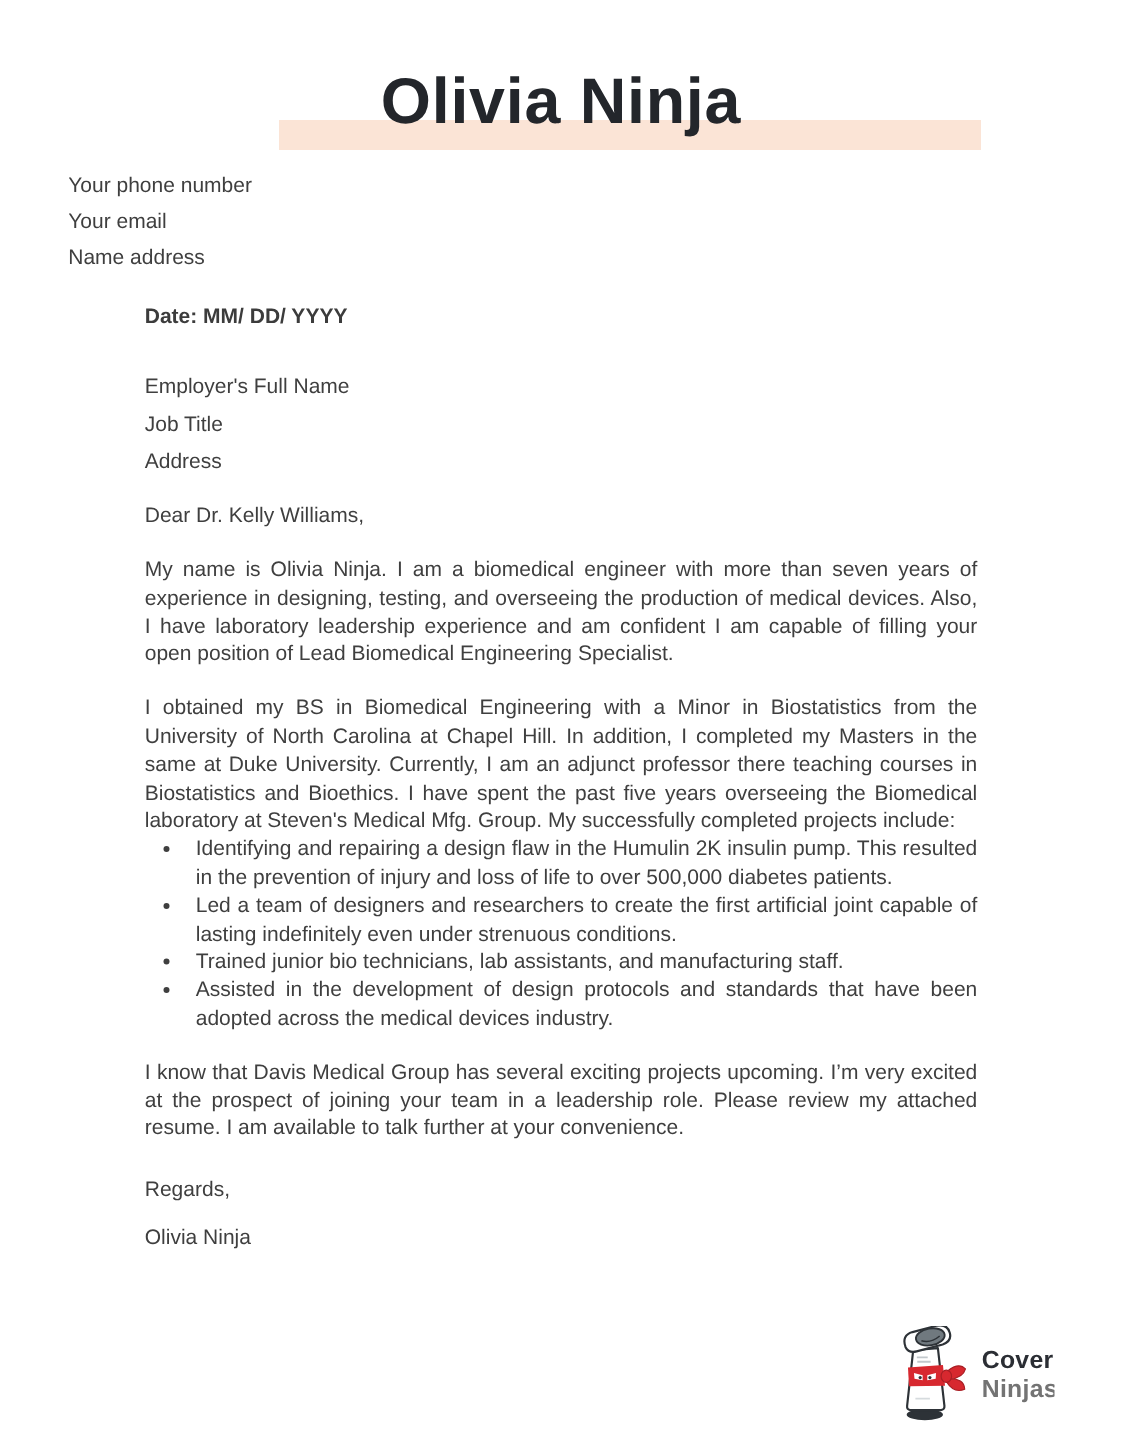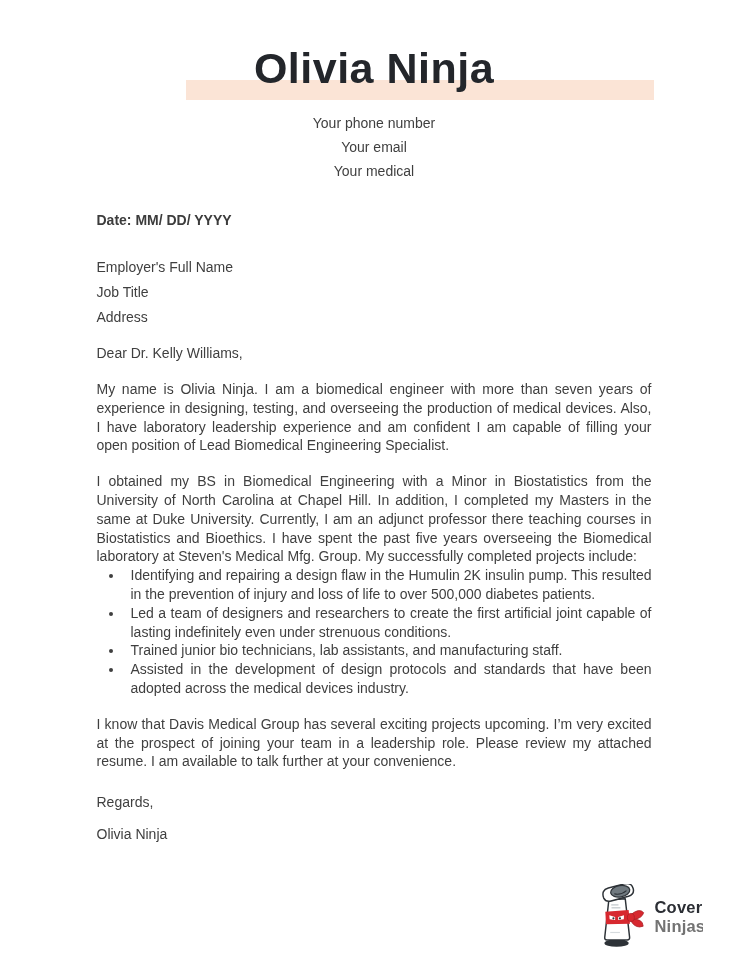--- a/index.html
+++ b/index.html
@@ -32,29 +32,28 @@
     font-size: 43px;
     line-height: 54px;
     font-weight: bold;
     color: #23262b;
     letter-spacing: 0.5px;
   }
   .contact {
     position: relative;
     z-index: 1;
     margin-top: 16px;
-    text-align: center;
     font-size: 14px;
     line-height: 24px;
     color: #3f3f3f;
   }
   
   .content { padding: 0 51px; }
   .date-line {
-    margin: 28px 0 0;
+    margin: 18px 0 0;
     font-size: 14px;
     line-height: 19px;
     font-weight: bold;
     color: #3c3c3c;
   }
   .recipient {
     margin-top: 25px;
     font-size: 14px;
     line-height: 25px;
   }
@@ -109,21 +108,21 @@
 <body>
 
 <div class="page">
 
   <div class="highlight-bar"></div>
   <h1 class="doc-title">Olivia Ninja</h1>
 
   <div class="contact">
     <div>Your phone number</div>
     <div>Your email</div>
-    <div>Your medical</div>
+    <div>Name address</div>
   </div>
 
   <div class="content">
 
     <p class="date-line">Date: MM/ DD/ YYYY</p>
 
     <div class="recipient">
       <div>Employer's Full Name</div>
       <div>Job Title</div>
       <div>Address</div>

